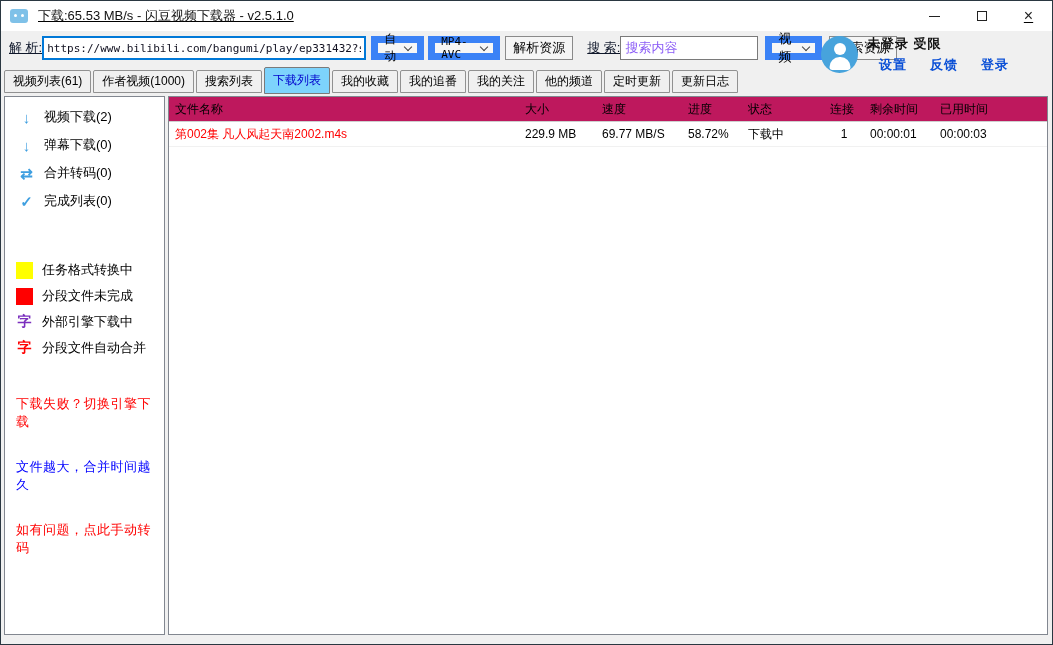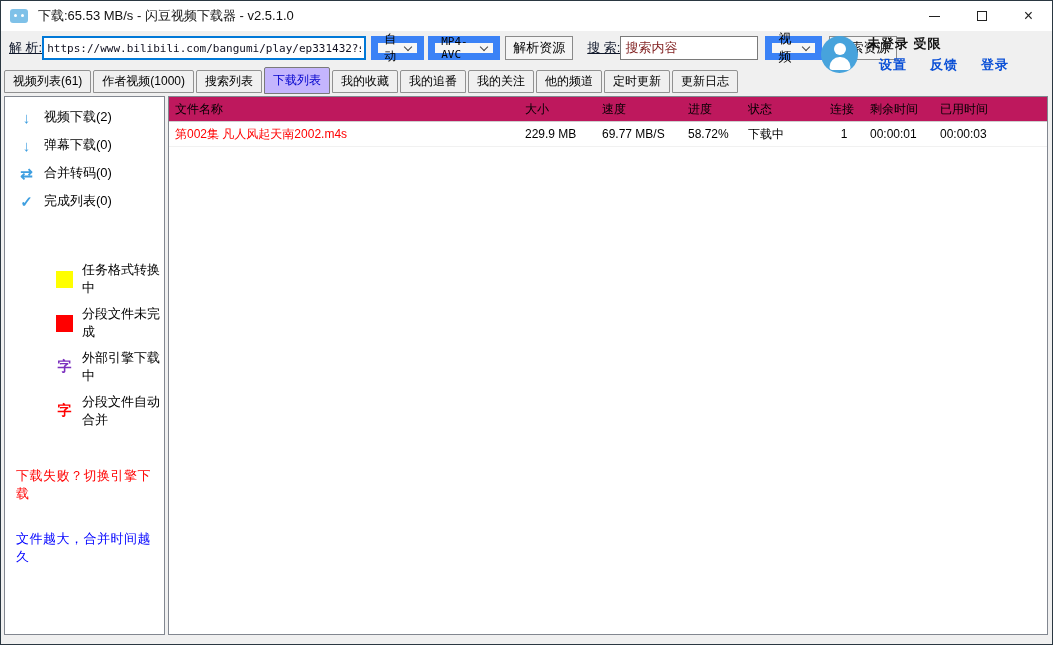--- a/index.html
+++ b/index.html
@@ -1,21 +1,21 @@
 <!DOCTYPE html>
 <html><head>
 <meta charset="utf-8">
 <style>
   * { box-sizing: border-box; margin: 0; padding: 0; }
   html,body { width:1053px; height:645px; }
   body { font-family:"Liberation Sans",sans-serif; background:#f0f0f0; }
   .window { position:relative; width:1053px; height:645px; border:1px solid #2a3741; background:#f0f0f0; overflow:hidden; }
 
   
-  .titlebar { height:30px; background:#ffffff; display:flex; align-items:center; }
+  .titlebar { height:30px; background:#ffffff; display:flex; align-items:center;text-decoration:underline; }
   .app-icon { width:18px; height:14px; margin-left:9px; background:#7fc1e8; border-radius:3px; position:relative; }
   .app-icon .eye { position:absolute; top:5px; width:3px; height:3px; background:#ffffff; border-radius:50%; }
   .app-icon .eye.l { left:4px; } .app-icon .eye.r { right:4px; }
   .title-text { margin-left:10px; font-size:13px; color:#111; }
   .win-controls { margin-left:auto; display:flex; height:30px; }
   .win-btn { width:47px; height:30px; display:flex; align-items:center; justify-content:center; color:#222; font-size:13px; }
   .min-glyph { display:block; width:11px; height:1px; background:#222; }
   .max-glyph { display:block; width:10px; height:10px; border:1px solid #222; }
   .close-glyph { font-size:16px; line-height:1; }
 
@@ -28,48 +28,48 @@
            justify-content:space-between; padding:0 6px; font-size:12px; color:#000; }
   .combo-mode { width:53px; margin-left:5px; }
   .combo-format { width:72px; margin-left:4px; font-family:"DejaVu Sans Mono",monospace; font-size:11px; }
   .combo-video { width:57px; margin-left:7px; font-size:13px; }
   .chev { width:6px; height:6px; border-right:1.4px solid #444; border-bottom:1.4px solid #444;
           transform:rotate(45deg); margin-top:-3px; flex:none; margin-left:4px; }
   .push-btn { height:24px; background:#f5f5f5; border:1px solid #8a8a8a; font-size:13px; color:#000;
               padding:0 7px; display:flex; align-items:center; white-space:nowrap; }
   .parse-btn { margin-left:5px; }
   .search-label { margin-left:14px; }
-  .search-input { width:138px; height:24px; border:1px solid #7a7a7a; background:#fff; font-size:13px; padding:0 4px; color:#7f1d1d; }
+  .search-input { width:138px; height:24px; border:1px solid #7a7a7a; background:#fff; font-size:13px; padding:0 4px; color:#8b5cf6; }
   .search-btn { margin-left:7px; }
 
   
   .account { position:absolute; top:34px; right:43px; display:flex; gap:9px; align-items:center; z-index:5; }
   .avatar { width:37px; height:37px; border-radius:50%; background:#47a3dc; position:relative; overflow:hidden; flex:none; }
   .avatar .head { position:absolute; top:7px; left:50%; transform:translateX(-50%); width:12px; height:12px; background:#fff; border-radius:50%; }
   .avatar .body { position:absolute; bottom:3px; left:50%; transform:translateX(-50%); width:21px; height:13px; background:#fff; border-radius:10px 10px 3px 3px; }
   .account-col { display:flex; flex-direction:column; gap:3px; }
   .account-status { font-size:13px; font-weight:bold; color:#111; letter-spacing:1px; }
   .account-links { display:flex; gap:11px; }
   .account-links span { font-size:13px; font-weight:bold; color:#0b50d6; letter-spacing:1px;margin-left:12px; }
 
   
   .tabstrip { height:28px; display:flex; align-items:flex-end; padding-left:3px; position:relative; }
   .tab { height:23px; background:#f0f0f0; border:1px solid #919191; border-radius:2px 2px 0 0;
          display:flex; align-items:center; padding:0 8px; font-size:12px; color:#000; margin-right:2px; }
-  .tab.active { height:27px; background:#c4b5fd; color:#0000cc; z-index:2; margin-bottom:-1px; border-color:#7a7a7a;text-align:center; }
+  .tab.active { height:27px; background:#7dd3fc; color:#0000cc; z-index:2; margin-bottom:-1px; border-color:#7a7a7a;text-align:center; }
 
   
   .main { position:absolute; top:95px; left:3px; right:4px; bottom:9px; display:flex; }
   .sidebar { width:161px; background:#ffffff; border:1px solid #828790; margin-right:3px; padding-top:6px; }
   .content { flex:1; background:#ffffff; border:1px solid #828790; overflow:hidden; }
 
   .side-item { display:flex; align-items:center; gap:9px; padding:5px 0 5px 13px; font-size:13px; color:#000; }
   .side-icon { width:17px; text-align:center; color:#3f9fe0; font-weight:bold; font-size:15px; line-height:1; }
 
-  .legend { margin-top:42px;padding-left:40px; }
+  .legend { margin-top:42px; }
   .legend-row { display:flex; align-items:center; gap:9px; padding:4px 0 4px 11px; font-size:13px; color:#000; }
   .swatch { width:17px; height:17px; flex:none; }
   .swatch-yellow { background:#ffff00; }
   .swatch-red { background:#ff0000; }
   .legend-glyph { width:17px; text-align:center; font-size:14px; font-weight:bold; flex:none; }
   .legend-glyph-purple { color:#7b2fbe; }
   .legend-glyph-red { color:#ff0000; }
 
   .hints { margin-top:34px; }
   .hint { font-size:13px; margin:0 0 27px 11px; letter-spacing:0.5px; }
@@ -193,20 +193,21 @@
         </div>
         <div class="legend-row">
           <span class="legend-glyph legend-glyph-red">字</span>
           <span>分段文件自动合并</span>
         </div>
       </div>
 
       <div class="hints">
         <div class="hint hint-red">下载失败？切换引擎下载</div>
         <div class="hint hint-blue">文件越大，合并时间越久</div>
+        <div class="hint hint-red">如有问题，点此手动转码</div>
       </div>
     </div>
 
     <div class="content">
       <div class="grid-row table-header">
         <div>文件名称</div>
         <div>大小</div>
         <div>速度</div>
         <div>进度</div>
         <div>状态</div>

